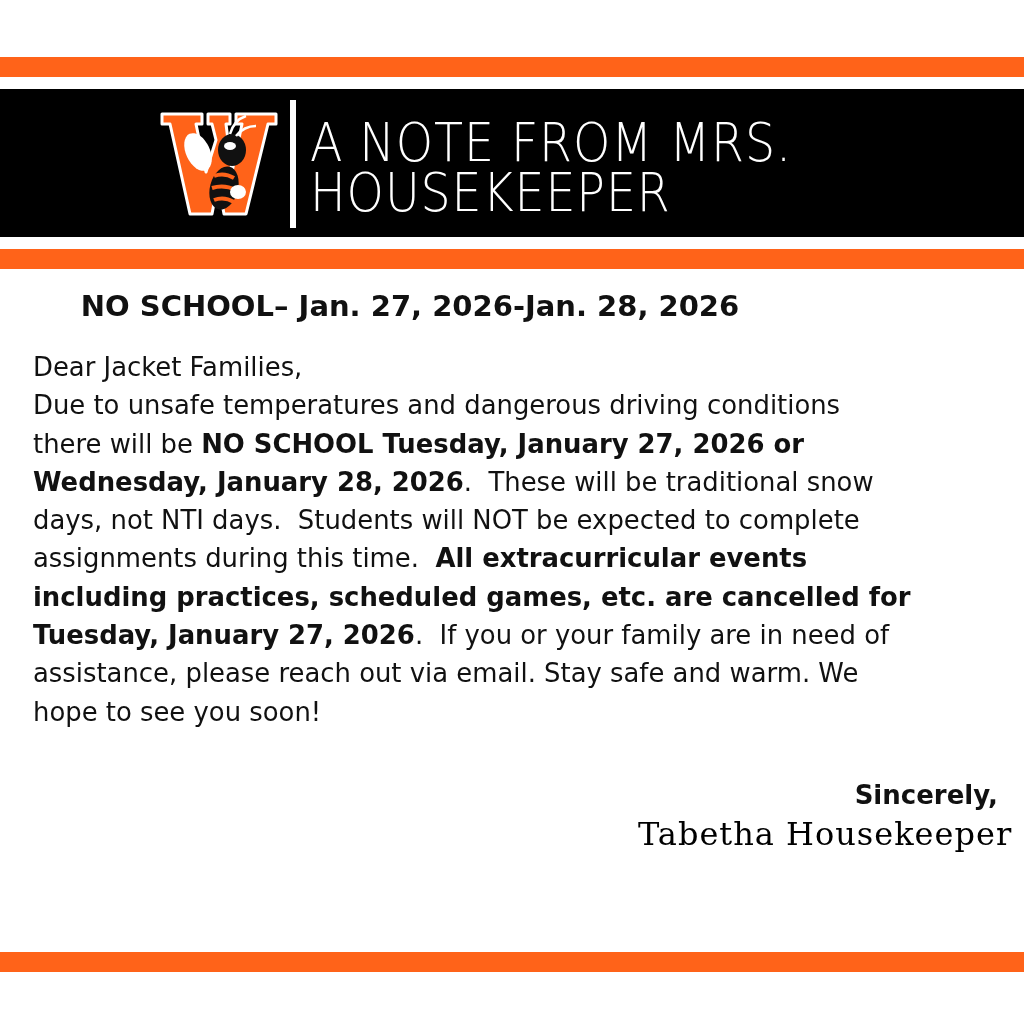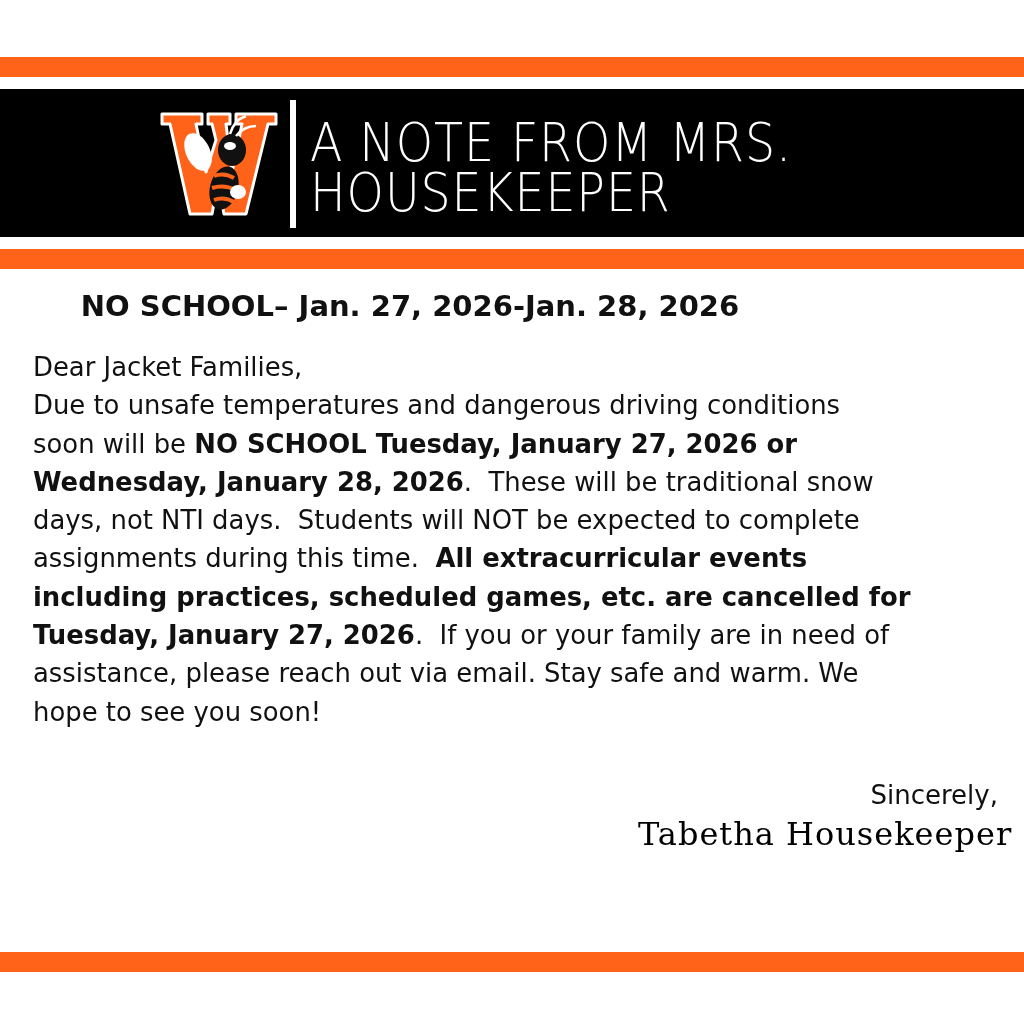--- a/index.html
+++ b/index.html
@@ -32,21 +32,21 @@
     }
     .body-text {
       position: absolute; left: 33px; top: 348px; width: 990px;
       font-size: 26px; line-height: 38.3px;
       transform: scaleX(0.995); transform-origin: left top;
     }
     .body-text .line { display: block; white-space: pre; }
     .body-text b { font-weight: bold; }
     .closing {
       position: absolute; right: 26px; top: 778px;
-      font-size: 26px; line-height: 34px; text-align: right;
+      font-size: 26px; line-height: 34px; text-align: right; font-weight: bold;
     }
     .signature {
       position: absolute; left: 638px; top: 812px;
       font-family: "DejaVu Serif", serif; 
       font-size: 32px; line-height: 44px; color: #000;
       letter-spacing: 1px; white-space: nowrap;
     }
   </style>
 </head>
 <body>
@@ -74,21 +74,21 @@
 </div>
 
 <div class="stripe" style="top:249px; background:#FF6319;"></div>
 
 <div class="subtitle">NO SCHOOL– Jan. 27, 2026-Jan. 28, 2026</div>
 
 <div class="body-text">
   <span class="line">Dear Jacket Families,</span>
   <div id="letter-lines">
       <span class="line"><span>Due to unsafe temperatures and dangerous driving conditions</span></span>
-      <span class="line"><span>soon will be </span><b>NO SCHOOL Tuesday, January 27, 2026 or</b></span>
+      <span class="line"><span>there will be </span><b>NO SCHOOL Tuesday, January 27, 2026 or</b></span>
       <span class="line"><b>Wednesday, January 28, 2026</b><span>.  These will be traditional snow</span></span>
       <span class="line"><span>days, not NTI days.  Students will NOT be expected to complete</span></span>
       <span class="line"><span>assignments during this time.  </span><b>All extracurricular events</b></span>
       <span class="line"><b>including practices, scheduled games, etc. are cancelled for</b></span>
       <span class="line"><b>Tuesday, January 27, 2026</b><span>.  If you or your family are in need of</span></span>
       <span class="line"><span>assistance, please reach out via email. Stay safe and warm. We</span></span>
       <span class="line"><span>hope to see you soon!</span></span>
     </div>
 </div>
 

